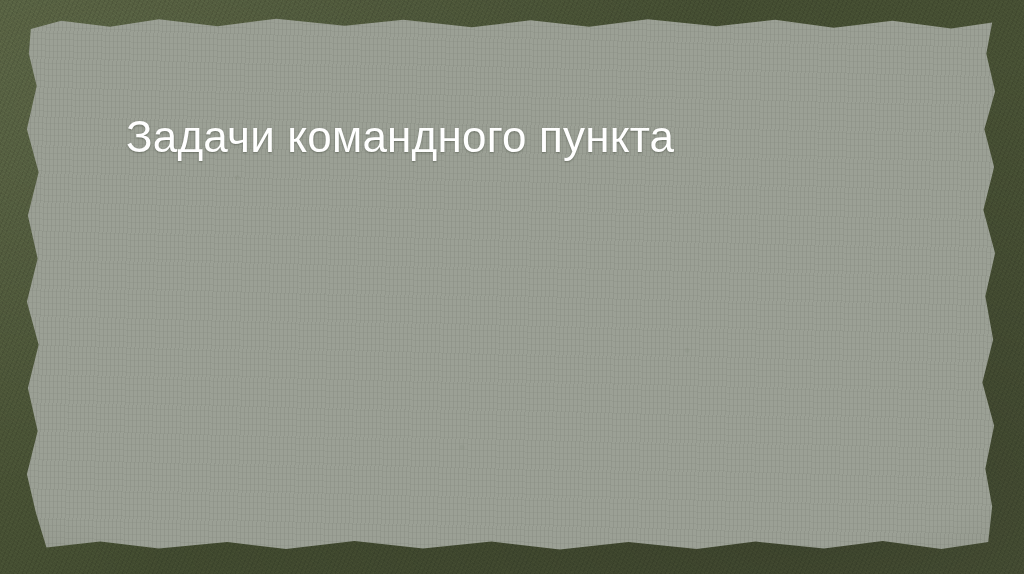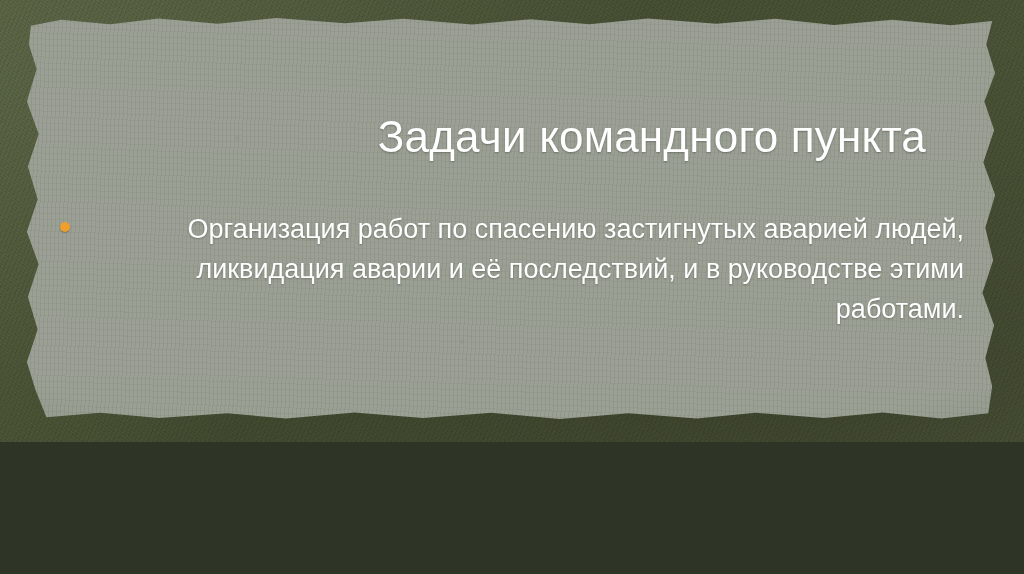--- a/index.html
+++ b/index.html
@@ -13,29 +13,28 @@
     width: 1024px;
     height: 574px;
     overflow: hidden;
     font-family: "Liberation Sans", sans-serif;
   }
 
   
   .slide {
     position: relative;
     width: 1024px;
-    height: 442px;
+    height: 574px;
     overflow: hidden;
     
     background-color: #4a5338;
     background-image:
       radial-gradient(ellipse at 12% 18%, rgba(255,255,255,.045), rgba(0,0,0,0) 60%),
       radial-gradient(ellipse at 80% 85%, rgba(0,0,0,.22), rgba(0,0,0,0) 65%),
       linear-gradient(135deg, #525c3c 0%, #414a2f 45%, #4d5639 100%);
-    text-align: right;
   }
 
   
   .frame-grain {
     position: absolute;
     inset: 0;
     opacity: .55;
     mix-blend-mode: overlay;
     background-image:
       repeating-linear-gradient(37deg, rgba(255,255,255,.10) 0 1px, rgba(0,0,0,0) 1px 3px),
@@ -162,24 +161,16 @@
 
   <div class="paper">
     <div class="paper-grain"></div>
     <div class="paper-shade"></div>
   </div>
 
   <div class="content">
 
     <h1 class="slide-title">Задачи командного пункта</h1>
 
-    <div class="body-block">
-
-      <div class="bullet-row">
-        <span class="bullet-dot"></span>
-        <p class="bullet-text">Организация  работ по спасению застигнутых аварией людей, ликвидация аварии и её последствий, и в руководстве этими работами.</p>
-      </div>
-
-    </div>
 
   </div>
 
 </div>
 
 </body></html>

